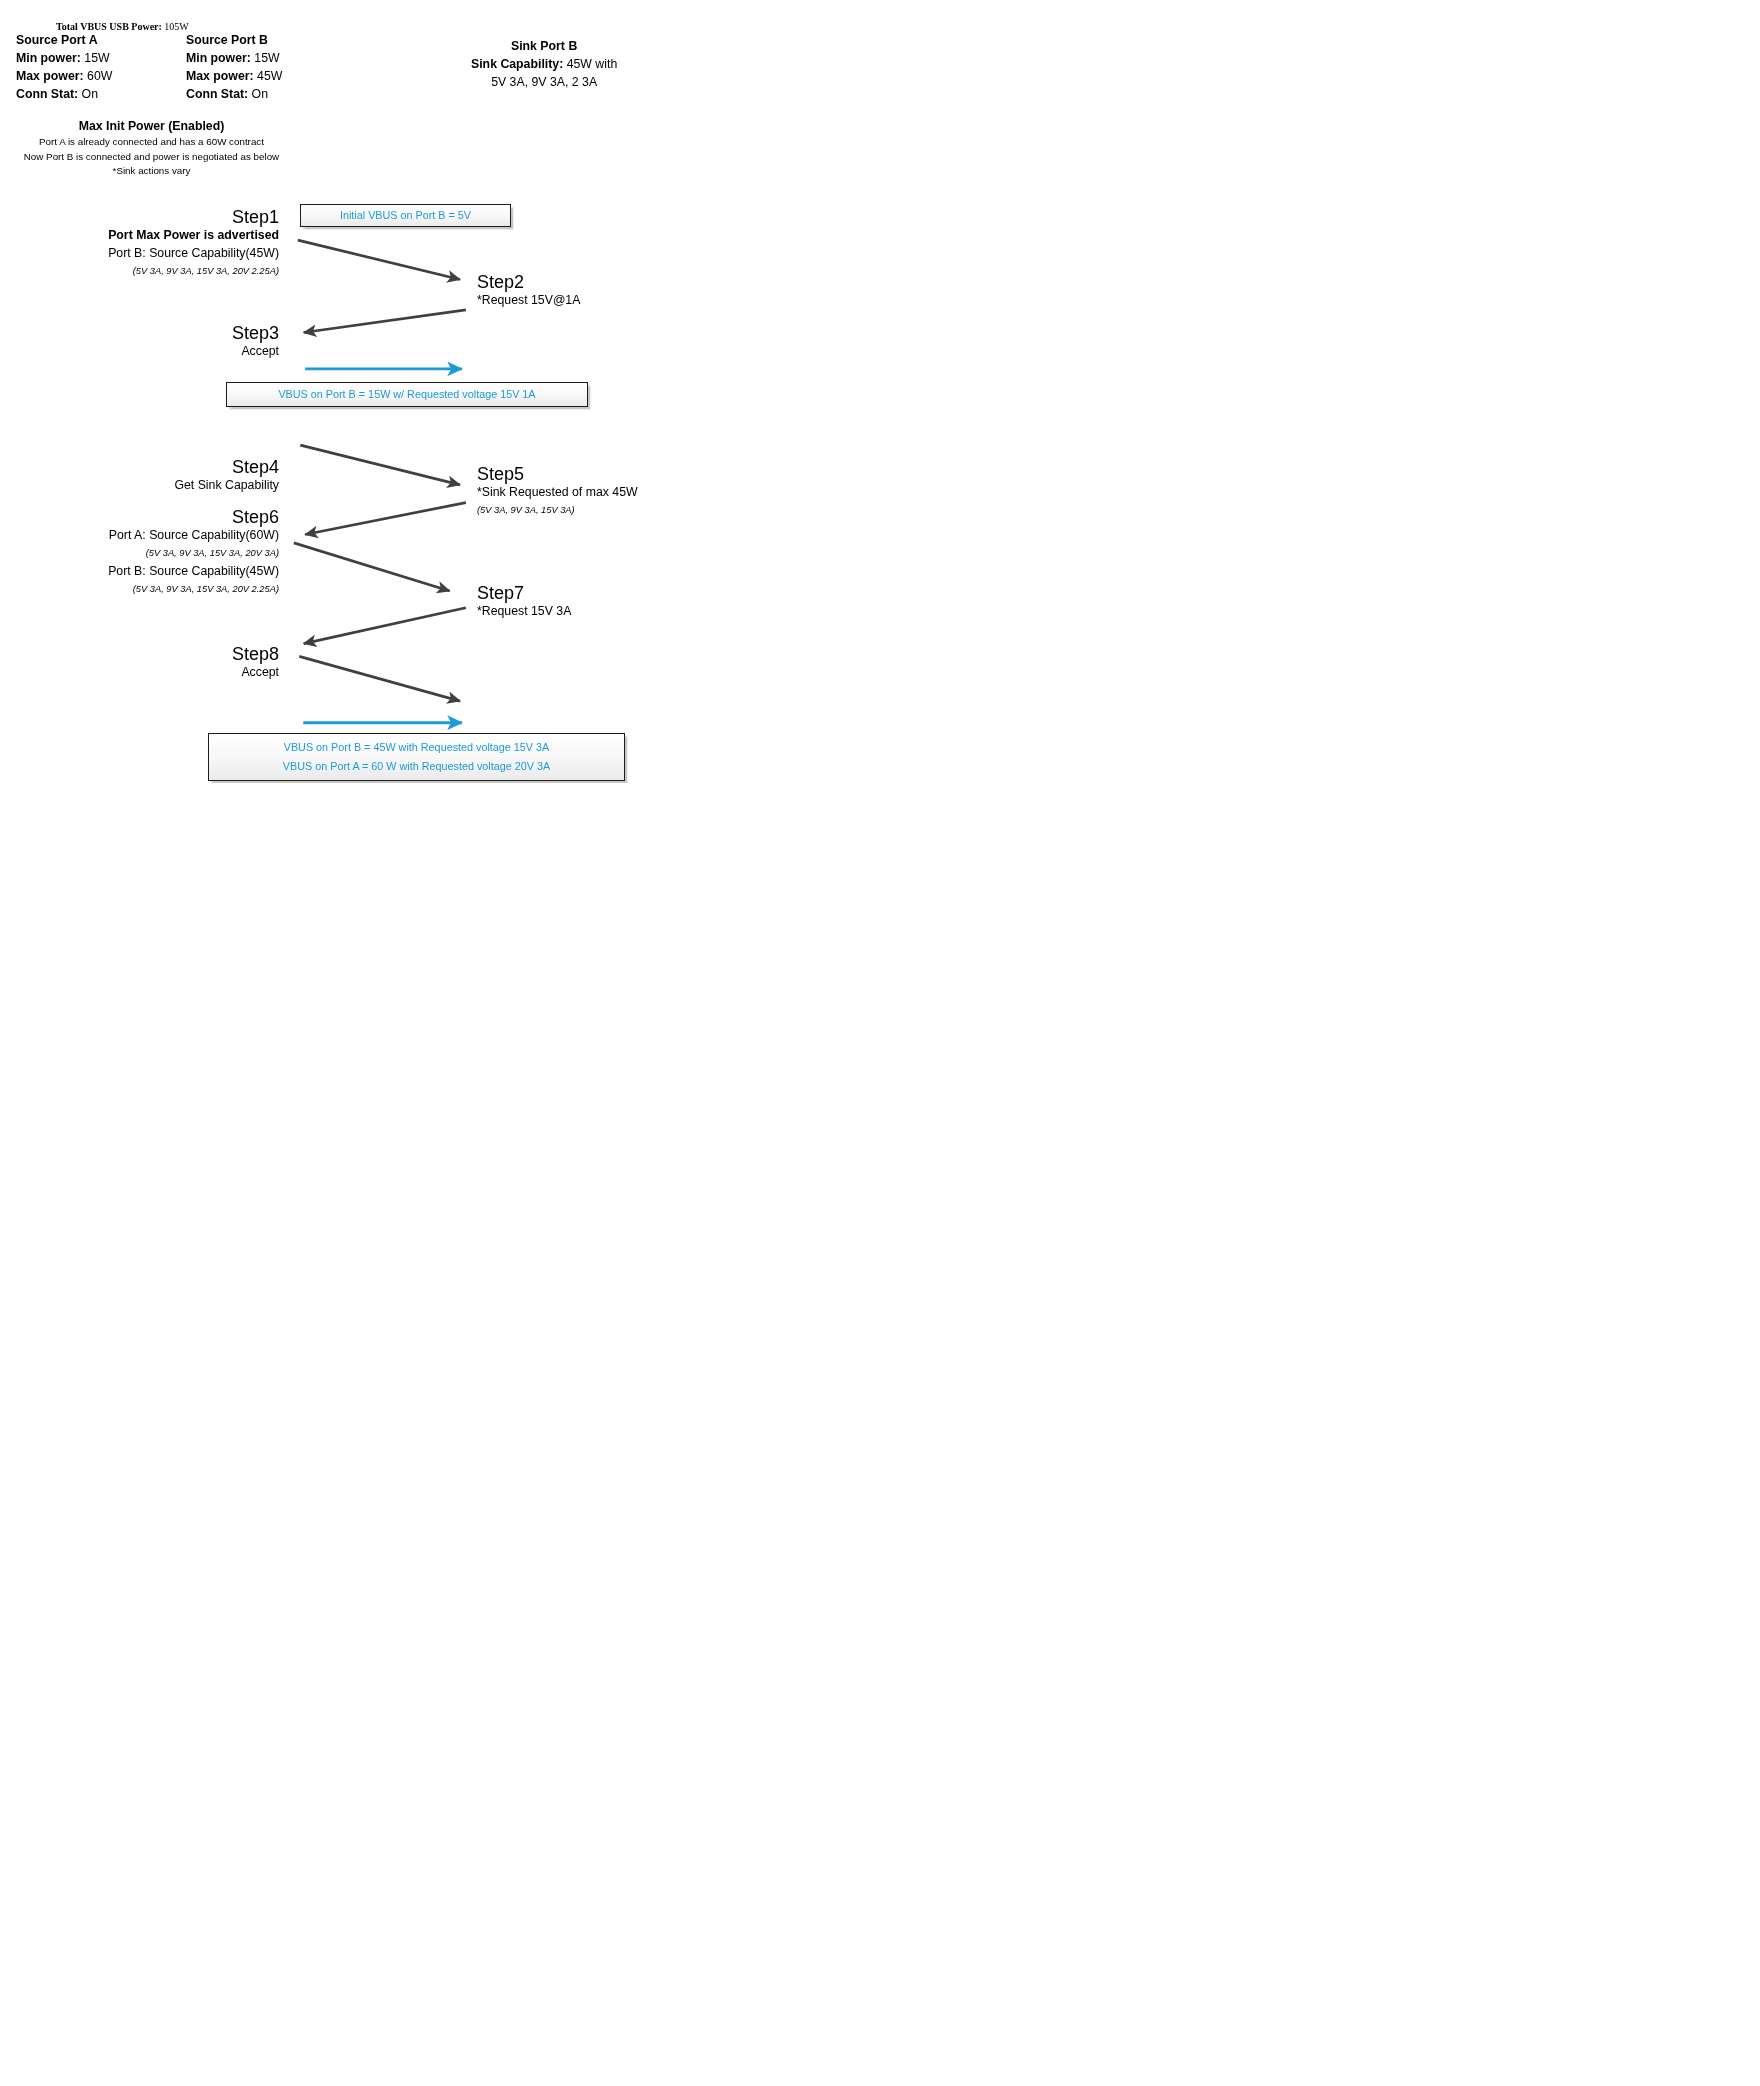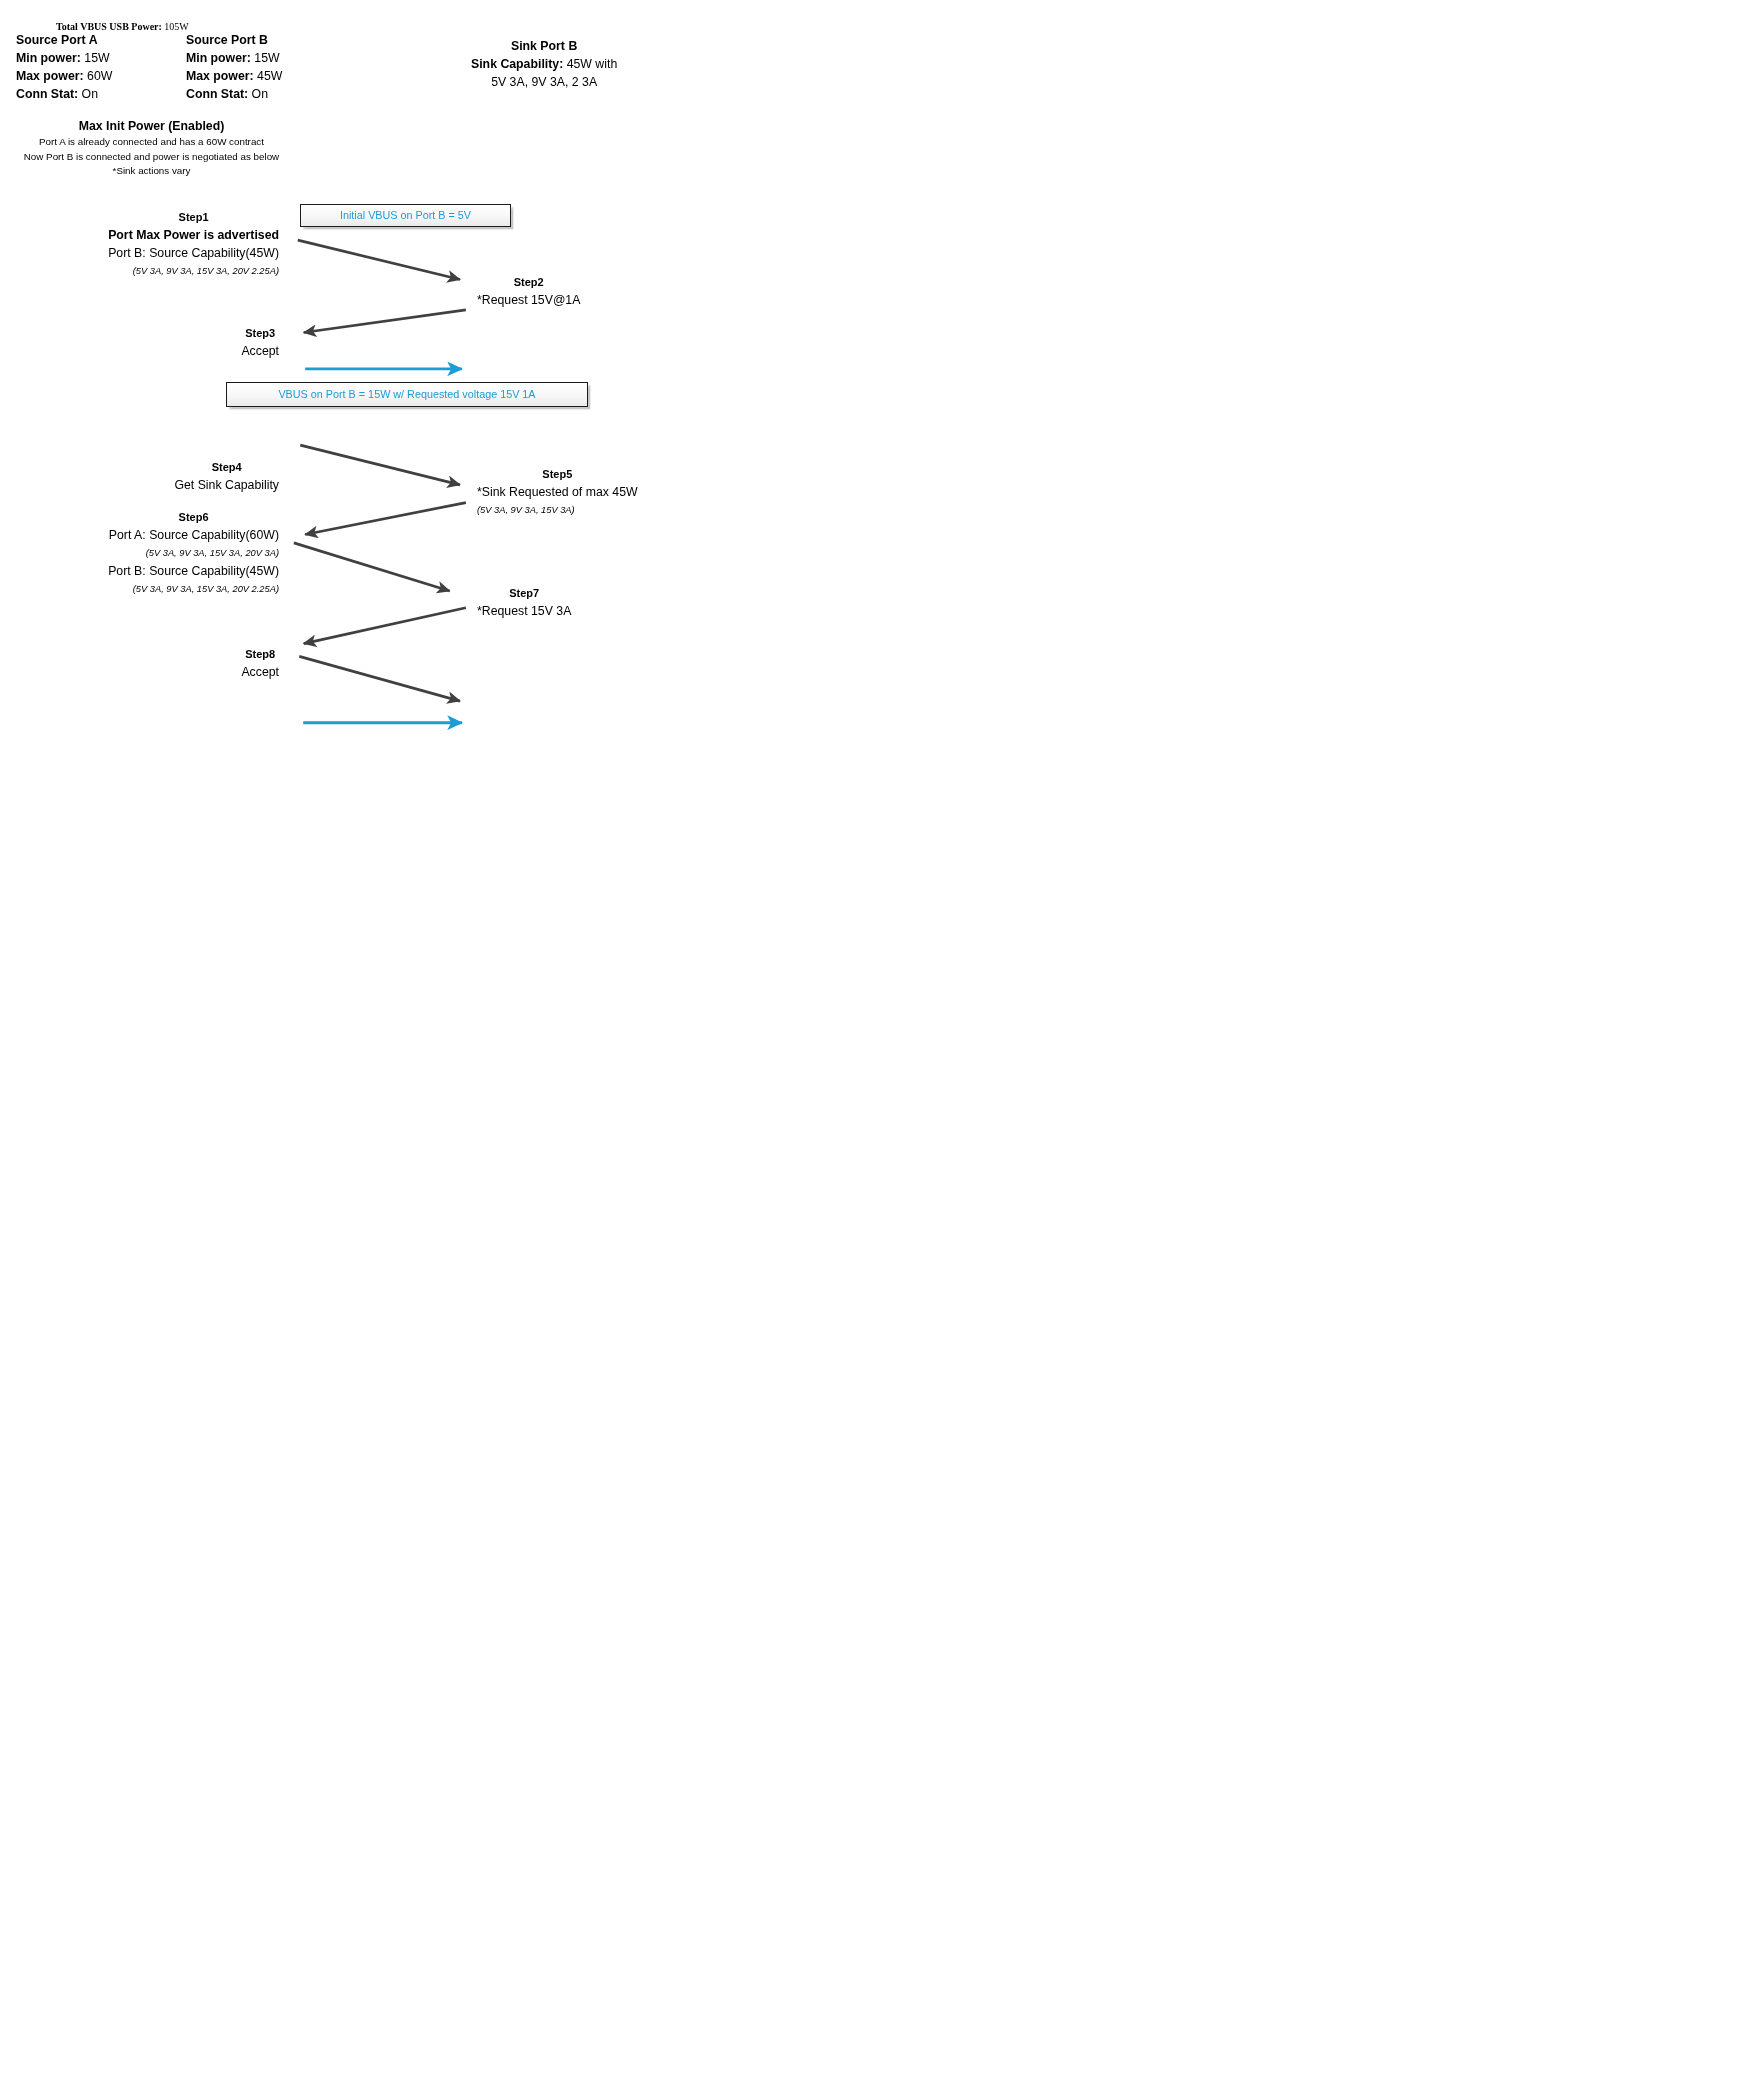--- a/index.html
+++ b/index.html
@@ -31,21 +31,21 @@
     border:1.5px solid var(--border);
     background:linear-gradient(180deg,#ffffff 0%,#f7f7f7 55%,#eaeaea 100%);
     box-shadow:2.5px 2.5px 1.5px rgba(0,0,0,0.22);
     display:flex;flex-direction:column;align-items:center;justify-content:center;
     color:var(--accent);font-size:10.8px;line-height:19px;white-space:nowrap;
     box-sizing:border-box;
   }
   
   .step{white-space:nowrap;}
   .step-left{text-align:right;}
-  .step .label{font-size:11px;font-weight:bold;line-height:18px;text-align:center;}
+  .step .label{font-size:18px;font-weight:normal;line-height:18px;}
   .step .body{font-size:12.3px;line-height:18px;}
   .step .heading{font-size:12.3px;font-weight:bold;line-height:18px;}
   .step .pdo{font-size:9.3px;font-style:italic;line-height:18px;}
   
   svg.arrows{position:absolute;left:0;top:0;pointer-events:none;}
   .arrow-dark{stroke:var(--arrow);stroke-width:5.5;fill:none;}
   .arrow-blue{stroke:var(--accent);stroke-width:6;fill:none;}
   .head-dark{fill:var(--arrow);}
   .head-blue{fill:var(--accent);}
 </style>
@@ -174,15 +174,19 @@
   <div class="abs step" style="left:477px;top:584px;">
     <div class="label">Step7</div>
     <div class="body">*Request 15V 3A</div>
   </div>
 
   <div class="abs step step-left" style="right:381px;top:645px;">
     <div class="label">Step8</div>
     <div class="body">Accept</div>
   </div>
 
+  <div class="banner" style="left:208px;top:733px;width:417px;height:48px;">
+    <div>VBUS on Port B = 45W with Requested voltage 15V 3A</div>
+    <div>VBUS on Port A = 60 W with Requested voltage 20V 3A</div>
+  </div>
 
 </div>
 
 
 </body></html>

